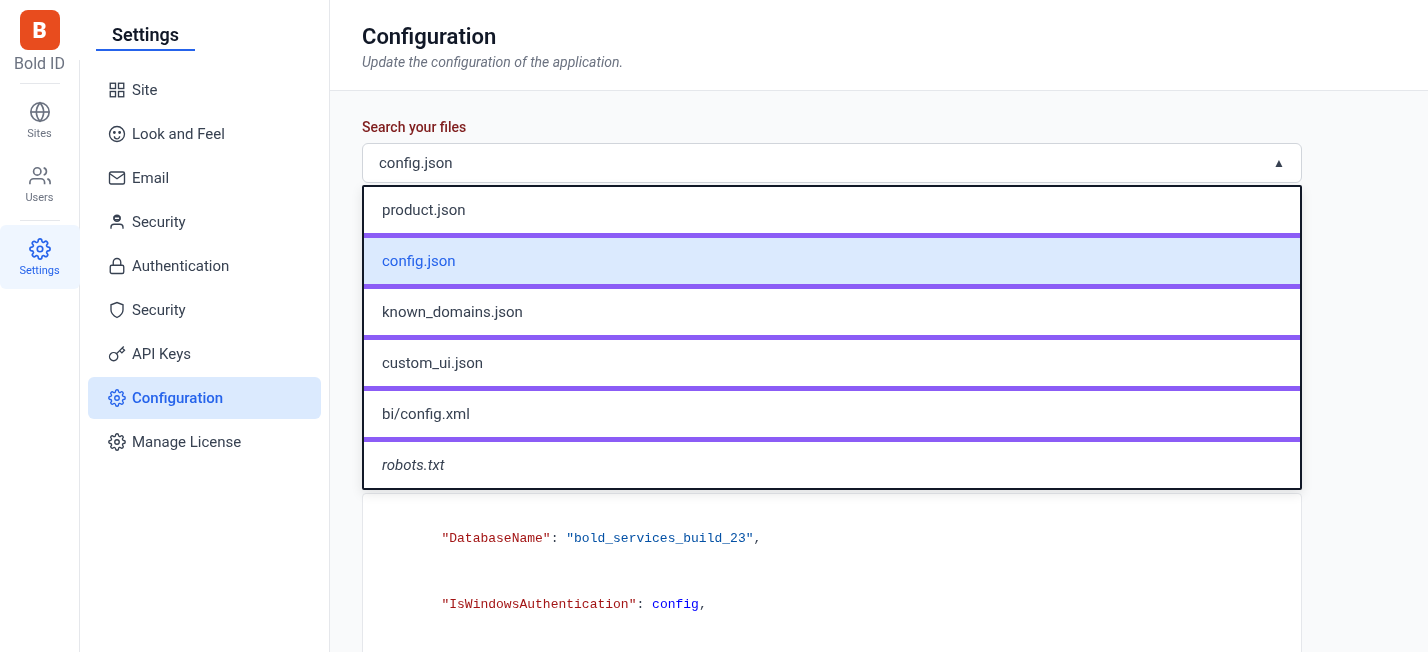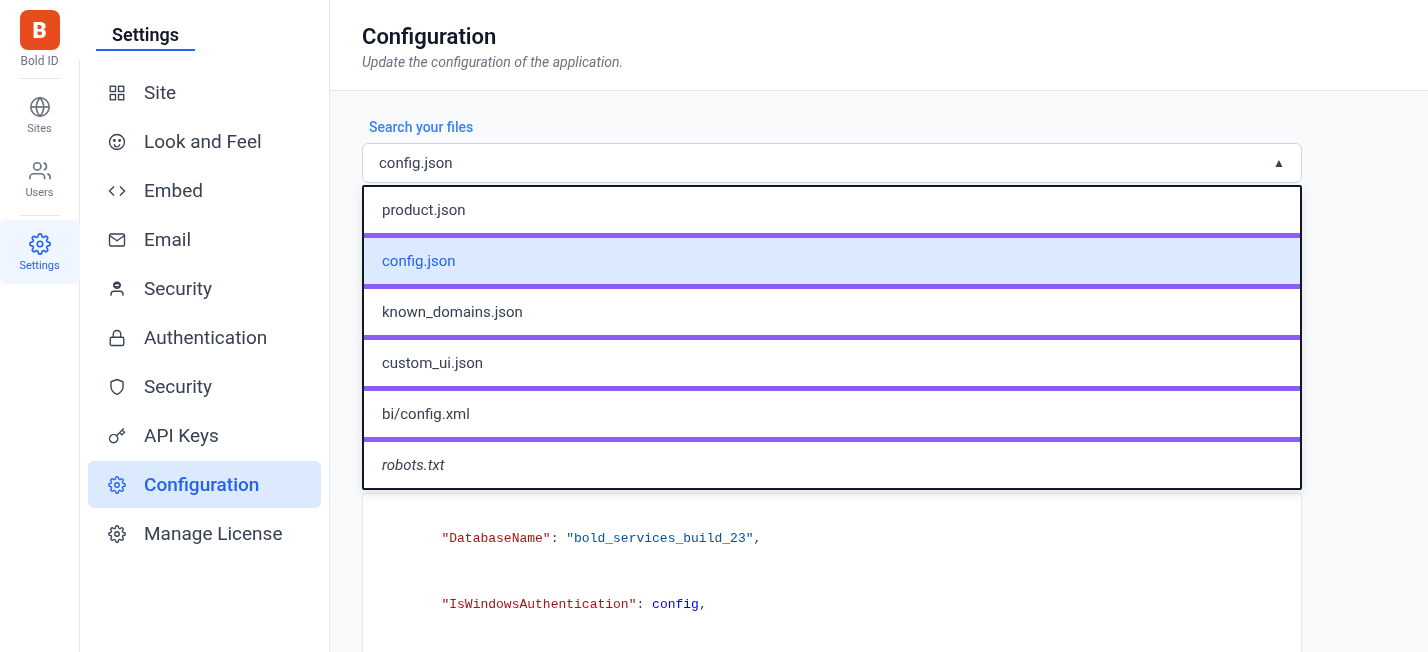--- a/index.html
+++ b/index.html
@@ -78,25 +78,25 @@
       display: inline-block;
       margin-left: 16px;
     }
     .sidebar-title-wrap {
       padding-bottom: 2px;
       margin-bottom: 8px;
     }
     .sidebar-item {
       display: flex;
       align-items: center;
-      gap: 18px;
+      gap: 6px;
       padding: 12px 20px;
       cursor: pointer;
       color: #374151;
-      font-size: 19px;
+      font-size: 15px;
       border-radius: 6px;
       margin: 2px 8px;
     }
     .sidebar-item.active { background: #dbeafe; color: #2563eb; font-weight: 500; }
     .sidebar-item svg { width: 18px; height: 18px; flex-shrink: 0; }
 
     
     .main {
       flex: 1;
       background: #f9fafb;
@@ -118,24 +118,23 @@
       color: #6b7280;
       margin-top: 5px;
       font-style: italic;
     }
     .main-body {
       padding: 28px 32px;
       position: relative;
     }
     .search-label {
       font-size: 14px;
-      color: #3b82f6;
+      color: #7f1d1d;
       margin-bottom: 8px;
       font-weight: 500;
-      margin-left: 7px;
     }
 
     
     .dropdown-container {
       position: relative;
       width: 100%;
       max-width: 940px;
     }
     .dropdown-trigger {
       width: 100%;
@@ -180,21 +179,21 @@
   </style>
 </head>
 <body>
 
 <div class="icon-bar">
   <div class="icon-bar-logo">
     <div class="logo-box">
       <span>B</span>
     </div>
   </div>
-  <div style="font-size:12px;color:#6b7280;margin-top:-6px;margin-bottom:6px;">Bold ID</div>
+  <div style="font-size:16px;color:#6b7280;margin-top:-6px;margin-bottom:6px;">Bold ID</div>
   <div class="icon-bar-divider"></div>
 
   <div class="icon-bar-item">
     <svg fill="none" stroke="currentColor" stroke-width="1.8" viewBox="0 0 24 24">
       <circle cx="12" cy="12" r="10"></circle>
         <line x1="2" y1="12" x2="22" y2="12"></line>
         <path d="M12 2a15.3 15.3 0 0 1 4 10 15.3 15.3 0 0 1-4 10 15.3 15.3 0 0 1-4-10 15.3 15.3 0 0 1 4-10z"></path>
     </svg>
     <span class="icon-bar-label">Sites</span>
   </div>
@@ -238,27 +237,20 @@
   <div class="sidebar-item">
     <svg fill="none" stroke="currentColor" stroke-width="1.8" viewBox="0 0 24 24" width="18" height="18">
       <circle cx="12" cy="12" r="10"></circle>
         <circle cx="8.5" cy="10" r="1" fill="currentColor"></circle>
         <circle cx="15.5" cy="10" r="1" fill="currentColor"></circle>
         <path d="M8.5 15a3.5 3.5 0 0 0 7 0"></path>
     </svg>
     <span>Look and Feel</span>
   </div>
 
-  <div class="sidebar-item">
-    <svg fill="none" stroke="currentColor" stroke-width="1.8" viewBox="0 0 24 24" width="18" height="18">
-      <polyline points="16 18 22 12 16 6"></polyline>
-        <polyline points="8 6 2 12 8 18"></polyline>
-    </svg>
-    <span>Embed</span>
-  </div>
 
   <div class="sidebar-item">
     <svg fill="none" stroke="currentColor" stroke-width="1.8" viewBox="0 0 24 24" width="18" height="18">
       <path d="M4 4h16c1.1 0 2 .9 2 2v12c0 1.1-.9 2-2 2H4c-1.1 0-2-.9-2-2V6c0-1.1.9-2 2-2z"></path>
         <polyline points="22,6 12,13 2,6"></polyline>
     </svg>
     <span>Email</span>
   </div>
 
   <div class="sidebar-item">

